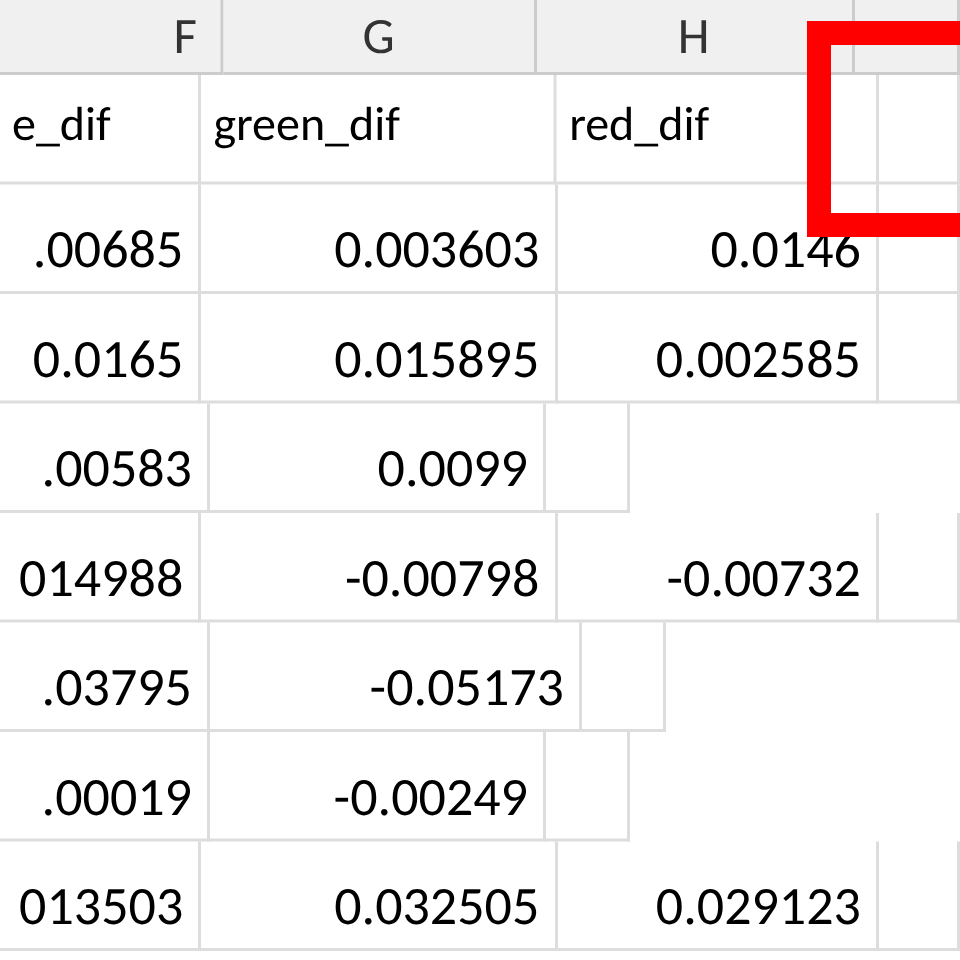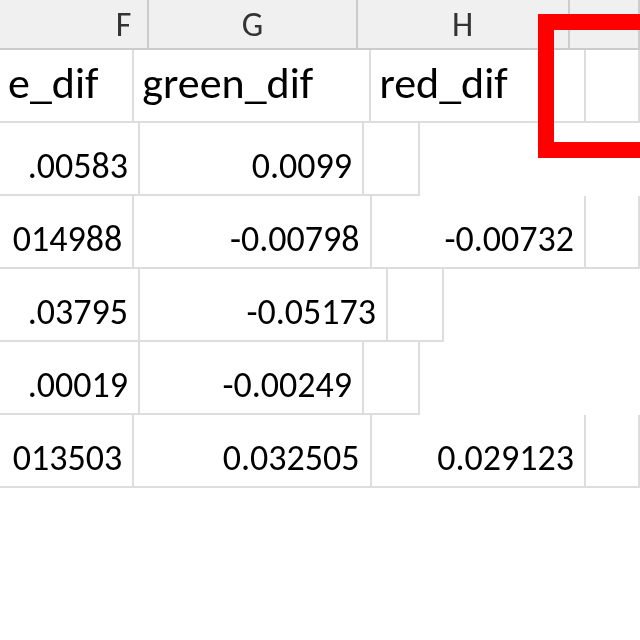--- a/index.html
+++ b/index.html
@@ -7,21 +7,21 @@
   .sheet{display:flex;flex-direction:column;height:100%}
   .col-headers{display:flex;height:50px;background:#f0f0f0}
   .col-headers .ch{border-right:2px solid #ccc;border-bottom:2px solid #ccc;
     display:flex;align-items:center;justify-content:center;font-size:34px;
     color:#333;background:#f0f0f0}
   .row{display:flex;height:73px}
   .cell{border-right:2px solid #ddd;border-bottom:2px solid #ddd;display:flex;
     align-items:flex-end;padding:0 10px 6px 0;font-size:36px;color:#000;
     box-sizing:border-box;overflow:hidden;white-space:nowrap}
   .cell.header{align-items:center;justify-content:flex-start;padding-left:8px;
-    font-size:44px}
+    font-size:32px}
   .cell.num{justify-content:flex-end}
   .ch.left{justify-content:flex-end;padding-right:16px}
   .ch.right{justify-content:flex-start;padding-left:16px}
   .ch.cF{width:140px}
   .ch.cG{width:220px}
   .ch.cH{width:224px}
   .ch.cI{width:56px}
   .cell.cF{width:140px}
   .cell.cG{width:248px}
   .cell.cH{width:224px}
@@ -41,20 +41,32 @@
   </div>
 
   <div class="row">
     <div class="cell cF header">e_dif</div>
     <div class="cell cG header">green_dif</div>
     <div class="cell cH header">red_dif</div>
     <div class="cell cI header"></div>
   </div>
 
   <div class="row">
+    <div class="cell cF num">.00685</div>
+    <div class="cell cG num">0.003603</div>
+    <div class="cell cH num">0.0146</div>
+    <div class="cell cI num"></div>
+  </div>
+  <div class="row">
+    <div class="cell cF num">0.0165</div>
+    <div class="cell cG num">0.015895</div>
+    <div class="cell cH num">0.002585</div>
+    <div class="cell cI"></div>
+  </div>
+  <div class="row">
     <div class="cell cF num">.00583</div>
     <div class="cell cH num">0.0099</div>
     <div class="cell cI"></div>
   </div>
   <div class="row">
     <div class="cell cF num">014988</div>
     <div class="cell cG num">-0.00798</div>
     <div class="cell cH num">-0.00732</div>
     <div class="cell cI"></div>
   </div>

